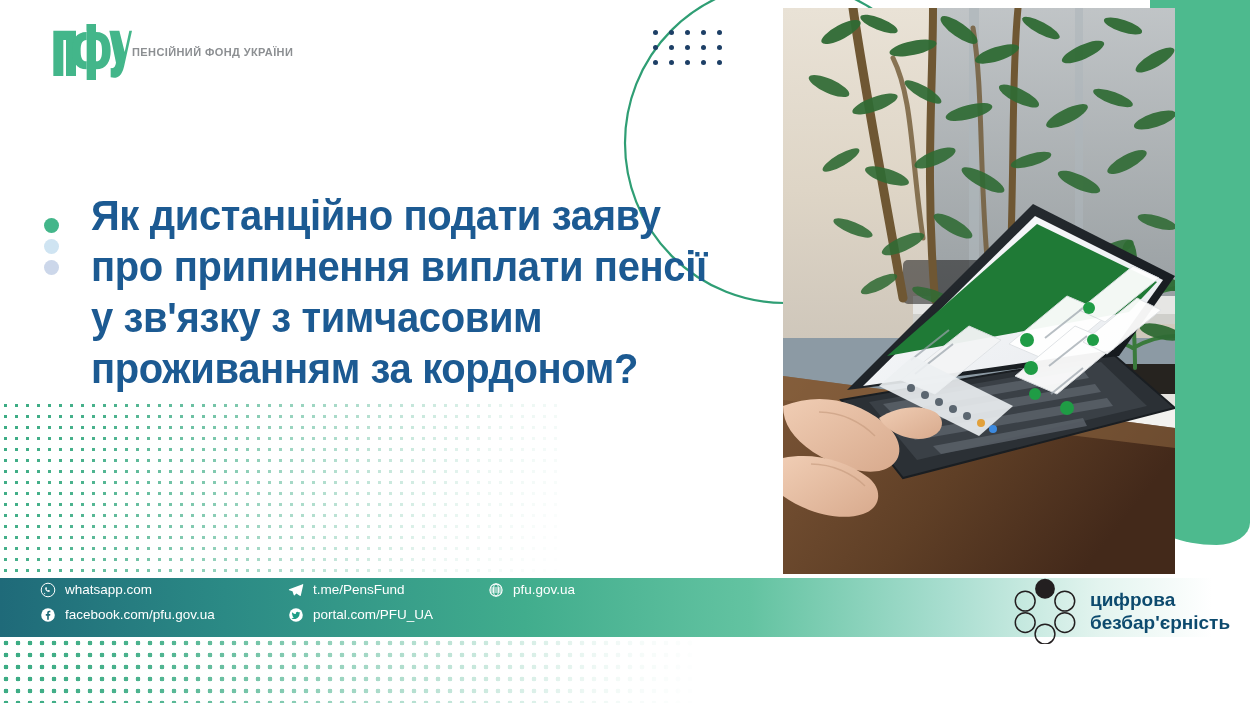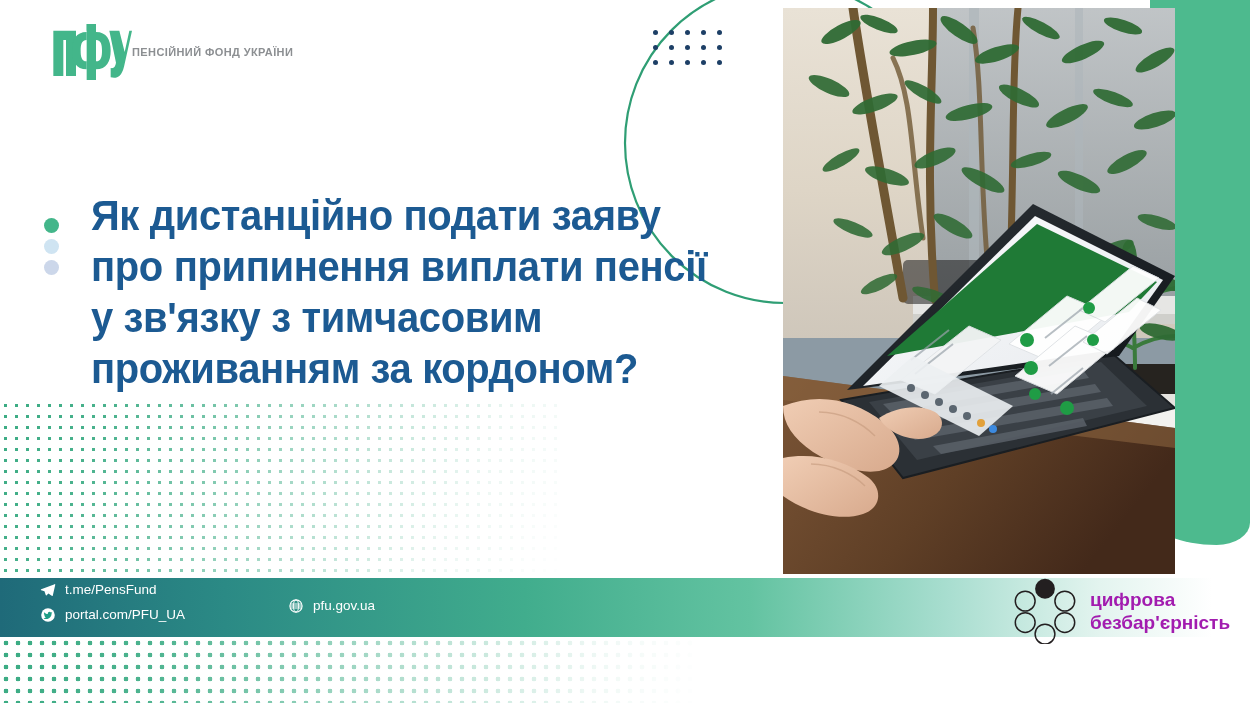--- a/index.html
+++ b/index.html
@@ -173,21 +173,21 @@
   }
   .footer-cols {
     position: absolute;
     left: 40px;
     top: 582px;
     display: flex;
     gap: 0;
   }
   .fcol { display: flex; flex-direction: column; gap: 9px; }
   .fcol:nth-child(1) { width: 248px; }
-  .fcol:nth-child(2) { width: 200px; margin-top: 16px; }
+  .fcol:nth-child(2) { width: 200px; }
   .fcol:nth-child(3) { width: 220px; text-align: right; }
   .flink {
     display: flex;
     align-items: center;
     gap: 9px;
     color: #ffffff;
     font-size: 13.5px;
     line-height: 16px;
     text-decoration: none;
     white-space: nowrap;
@@ -202,21 +202,21 @@
     display: flex;
     align-items: center;
     gap: 12px;
   }
   .bez-mark { width: 66px; height: 66px; display: block; }
   .bez-text {
     font-family: "Liberation Sans Narrow", "Liberation Sans", sans-serif;
     font-weight: bold;
     font-size: 19px;
     line-height: 23px;
-    color: #a21caf;
+    color: #0c4a6e;
     white-space: pre-line;
   }
 </style>
 </head>
 <body>
 
 <div id="canvas">
 
   <div class="halftone halftone-mid"></div>
   <div class="halftone halftone-bottom"></div>
@@ -463,20 +463,37 @@
     <h1 class="headline">Як дистанційно подати заяву
 про припинення виплати пенсії
 у зв'язку з тимчасовим
 проживанням за кордоном?</h1>
   </div>
 
   <div class="footer"></div>
 
   <div class="footer-cols">
 
+    <div class="fcol">
+      <a class="flink" href="#">
+        <svg class="ic" viewBox="0 0 24 24">
+          <circle cx="12" cy="12" r="10.2" fill="none" stroke="#ffffff" stroke-width="1.5"></circle>
+          <path d="M8.6 7.6c.4-.2.9-.1 1.1.3l.7 1.3c.2.3.1.7-.2.9l-.5.4c.4 1 1.2 1.8 2.2 2.2l.4-.5c.2-.3.6-.4.9-.2l1.3.7c.4.2.5.7.3 1.1-.5.9-1.6 1.3-2.6 1-2-.6-3.7-2.3-4.3-4.3-.3-1 .1-2.1 1-2.6z" fill="#ffffff"></path>
+          <path d="M5.6 18.6l1-2.6 1.6.9-2.6 1.7z" fill="#ffffff"></path>
+        </svg>
+        <span>whatsapp.com</span>
+      </a>
+      <a class="flink" href="#">
+        <svg class="ic" viewBox="0 0 24 24">
+          <circle cx="12" cy="12" r="10.2" fill="#ffffff"></circle>
+          <path d="M13.2 19v-6h2l.3-2.4h-2.3V9.1c0-.7.2-1.1 1.2-1.1h1.2V5.8c-.2 0-.9-.1-1.8-.1-1.8 0-3 1.1-3 3.1v1.8H8.7V13h2.1v6z" fill="#1f6a79"></path>
+        </svg>
+        <span>facebook.com/pfu.gov.ua</span>
+      </a>
+    </div>
 
     <div class="fcol">
       <a class="flink" href="#">
         <svg class="ic" viewBox="0 0 24 24">
           <path d="M22 3.2L1.8 11c-.7.3-.7 1.2 0 1.4l4.9 1.6 1.9 5.6c.2.6 1 .8 1.4.3l2.6-2.8 5 3.7c.6.4 1.4.1 1.6-.6L22.9 4.3c.2-.8-.5-1.4-1.2-1.1z" fill="#ffffff"></path>
         </svg>
         <span>t.me/PensFund</span>
       </a>
       <a class="flink" href="#">
         <svg class="ic" viewBox="0 0 24 24">

